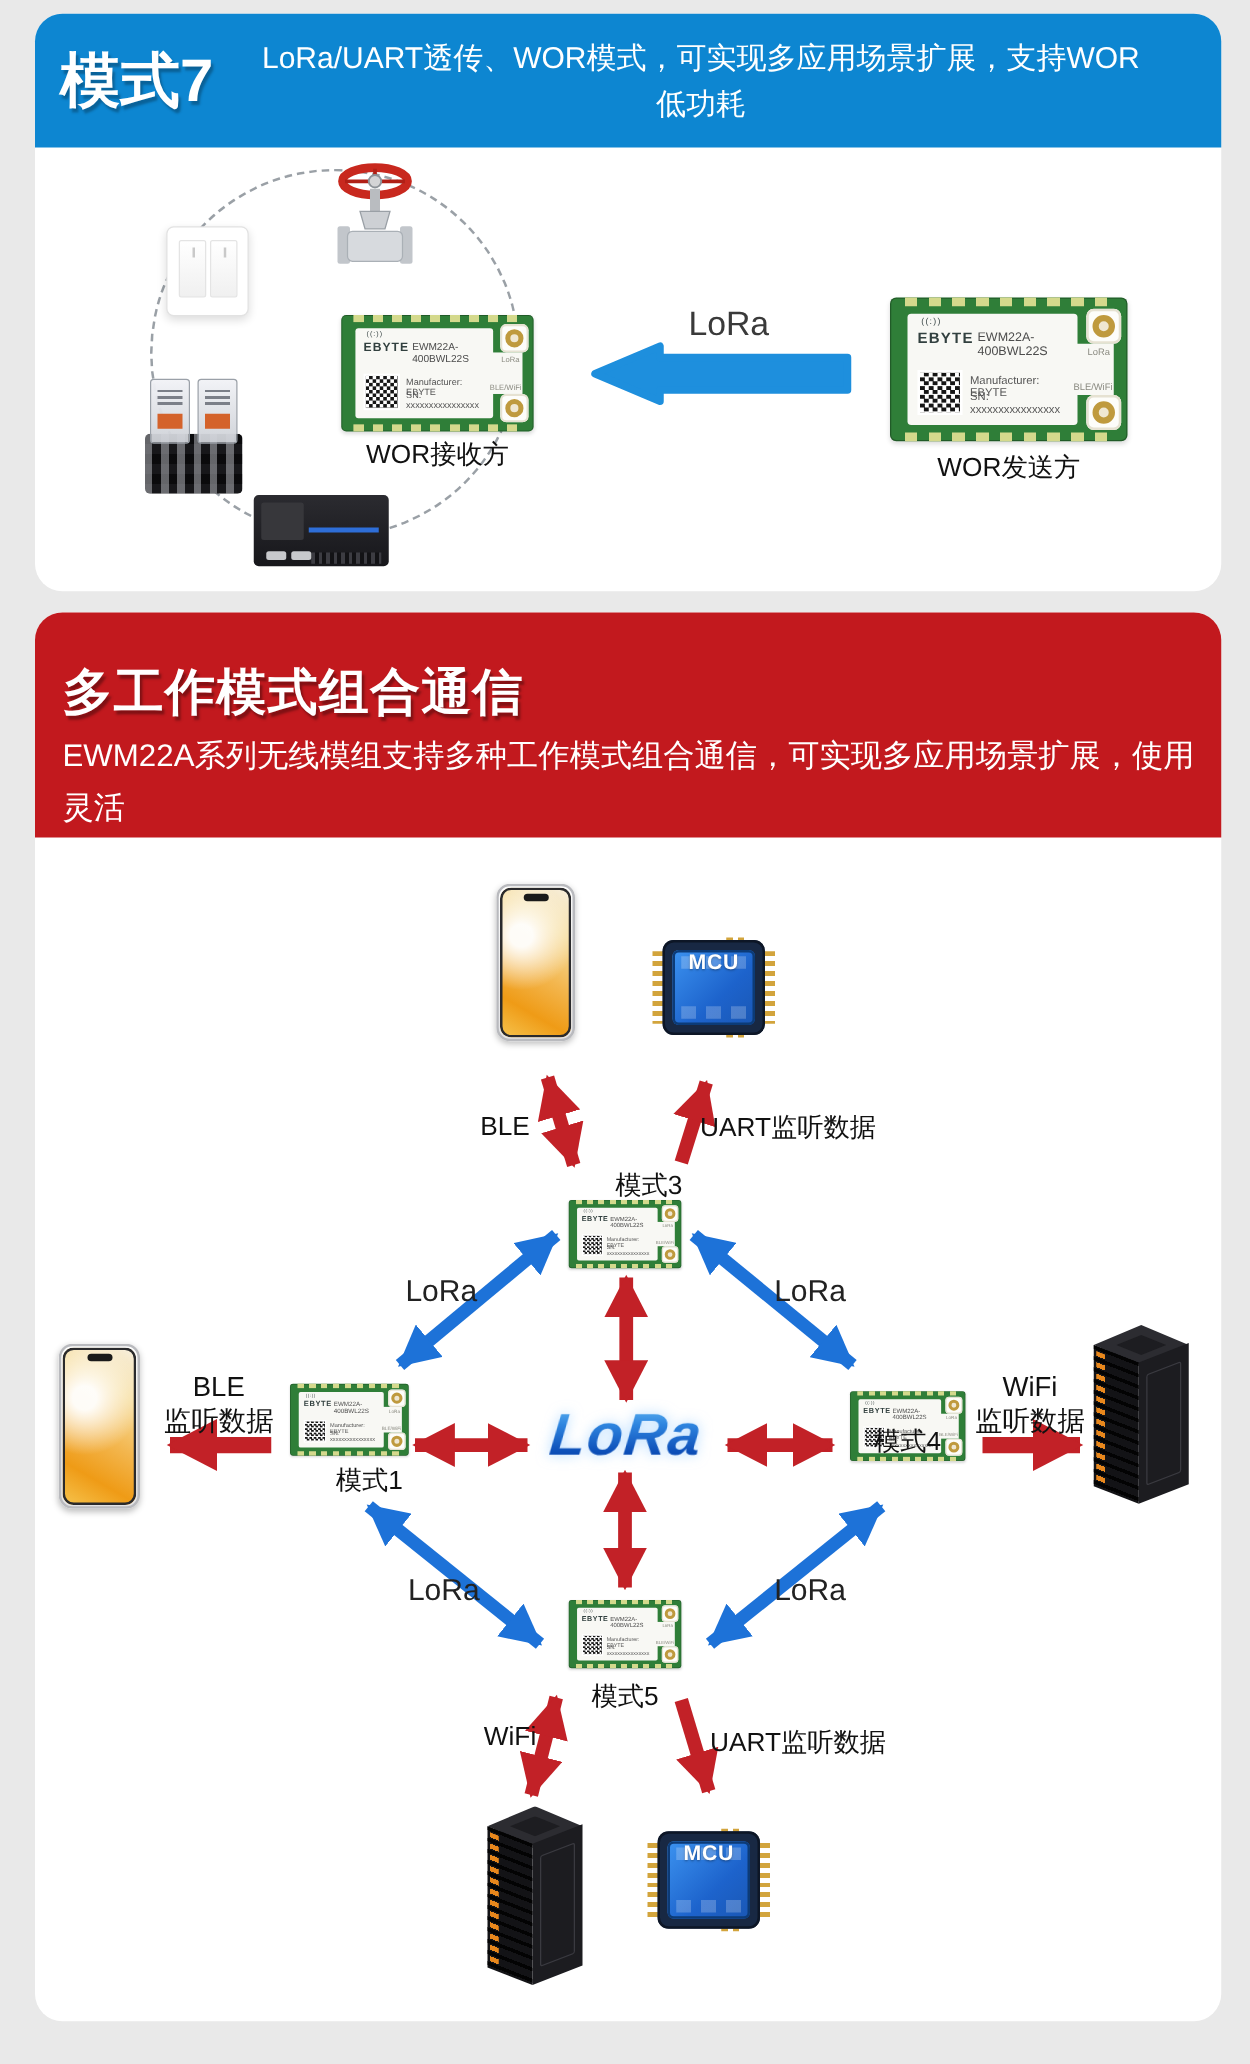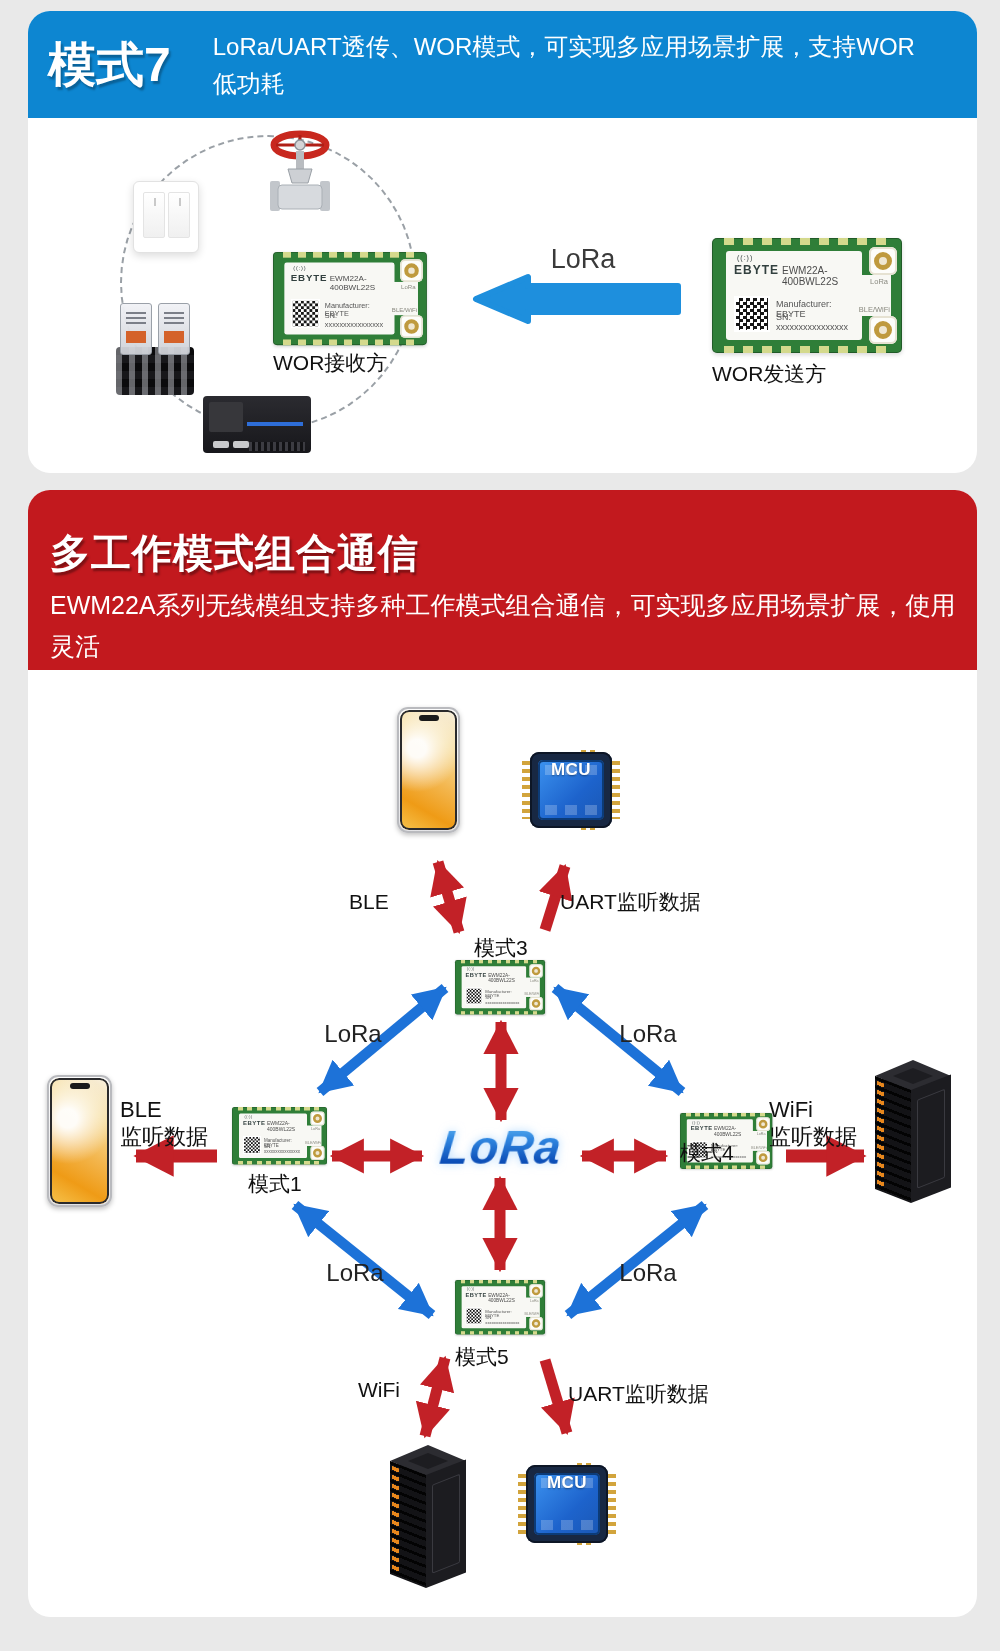--- a/index.html
+++ b/index.html
@@ -4,27 +4,27 @@
 <style>
   html,body{margin:0;padding:0;background:#d8d8d8;}
   *{box-sizing:border-box;}
   .page{position:relative;width:1000px;height:1651px;margin:0 auto;overflow:hidden;
         background:var(--page-bg,#e9e9e9);
         font-family:"Liberation Sans","DejaVu Sans",sans-serif;color:#141414;}
   .card{position:absolute;left:28px;width:949px;background:#fff;border-radius:22px;}
   .card1{top:11px;height:462px;}
   .card2{top:490px;height:1127px;}
   .hdr{position:absolute;left:0;top:0;right:0;border-radius:22px 22px 0 0;color:#fff;}
-  .hdr-blue{height:107px;background:var(--blue-header,#0d86d1);display:flex;align-items:center;padding:0 30px 0 20px;gap:42px;}
+  .hdr-blue{height:107px;background:var(--blue-header,#0d86d1);display:flex;align-items:center;padding:0 30px 0 20px;gap:30px;text-align:center;}
   .badge7{font-size:48px;font-weight:bold;white-space:nowrap;text-shadow:2px 3px 2px rgba(0,0,0,.28);}
   .hdesc{font-size:24px;line-height:37px;width:720px;}
   .hdr-red{height:180px;background:var(--red-header,#c2191e);padding:22px 22px 0 22px;}
   .rtitle{font-size:40px;font-weight:bold;letter-spacing:1px;text-shadow:2px 3px 2px rgba(0,0,0,.35);margin-top:14px;}
   .rdesc{margin-top:4px;font-size:25px;line-height:41px;width:910px;}
-  .lbl{position:absolute;font-size:21px;color:#111;z-index:3;}
+  .lbl{position:absolute;font-size:21px;color:#111;text-align:center;z-index:3;}
   .lbl-left{text-align:left;}
   .lora-sm{position:absolute;font-size:24px;color:#222;text-align:center;z-index:3;}
   .two-line{font-size:22px;line-height:27px;}
 
   
   .module-wrap{position:absolute;z-index:2;}
   .module{position:relative;width:190px;height:115px;background:var(--pcb-green,#2f7e38);
           border-radius:5px;box-shadow:inset 0 0 0 1px rgba(0,0,0,.28), 0 2px 4px rgba(0,0,0,.15);
           transform:scale(var(--ms,1));transform-origin:0 0;}
   .m-pins{position:absolute;left:12px;right:12px;height:7px;

